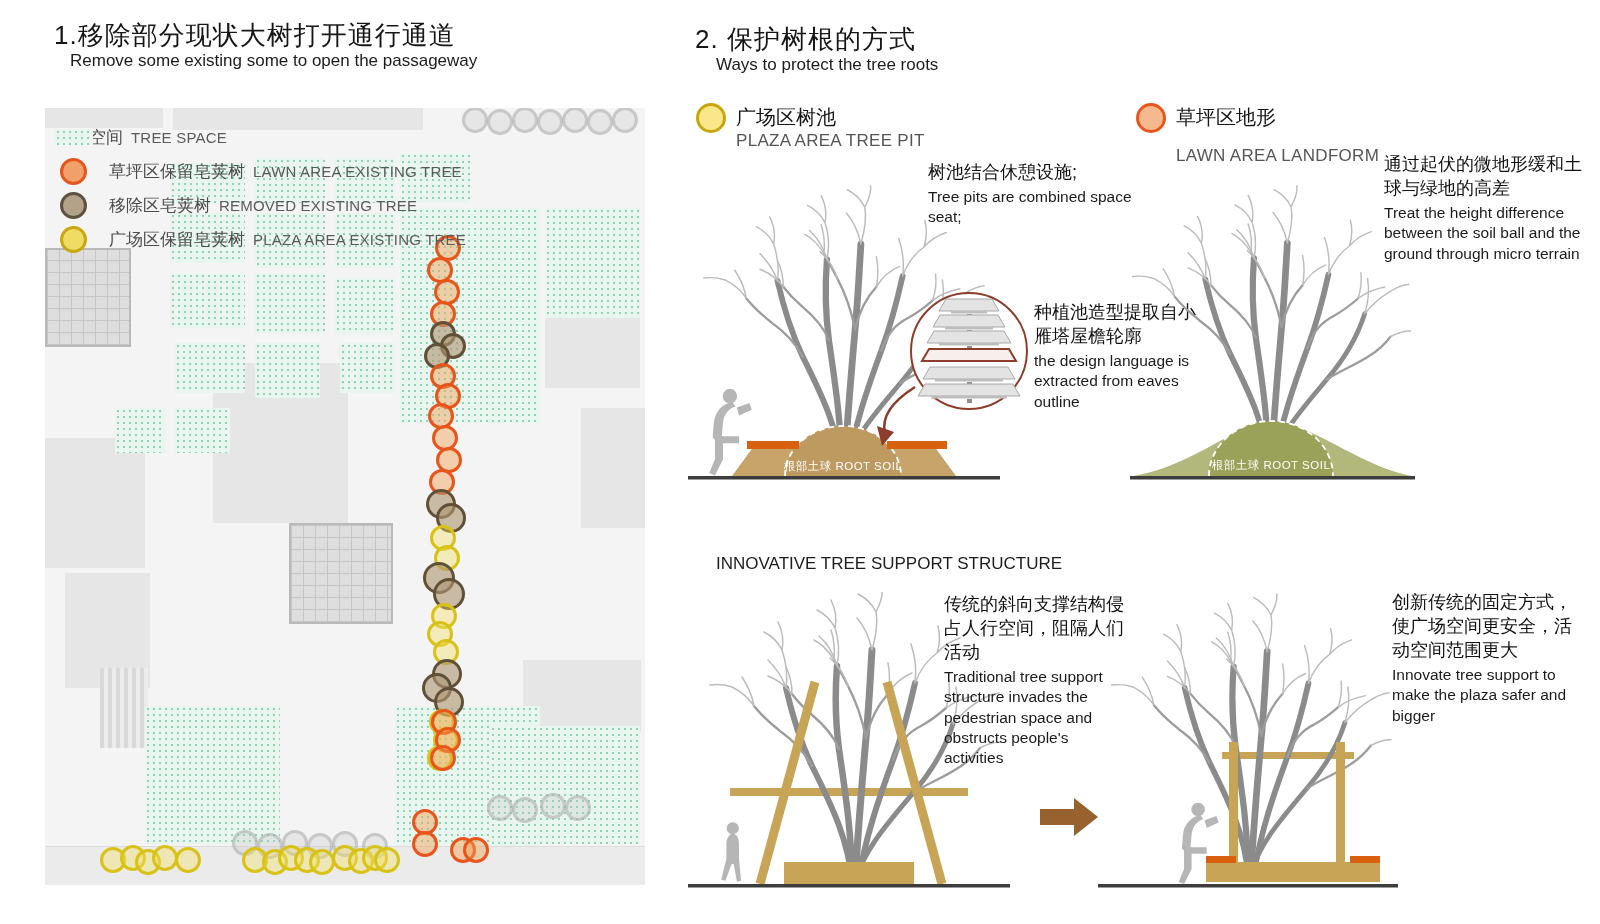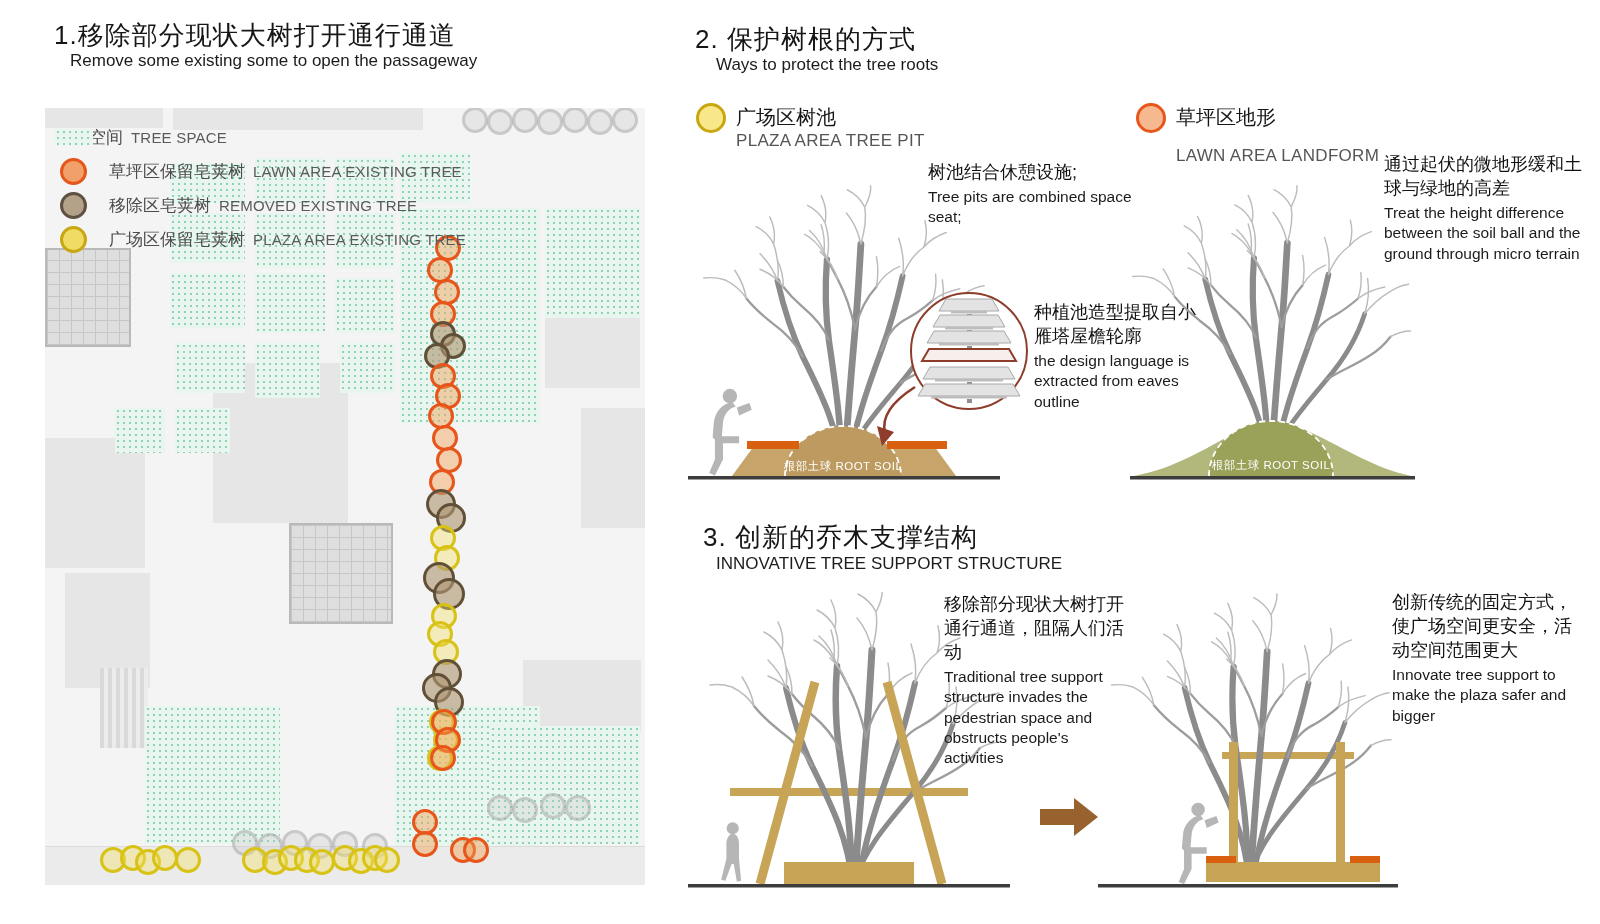--- a/index.html
+++ b/index.html
@@ -291,35 +291,34 @@
     <path d="M79,308 A62,55 0 0 1 203,308" fill="none" stroke="#ffffff" stroke-width="1.8" stroke-dasharray="6 4"></path>
     <text x="141" y="301" text-anchor="middle" font-size="11.5" fill="#ffffff" letter-spacing="0.5">根部土球 ROOT SOIL</text>
     <rect x="0" y="308" width="285" height="3.5" fill="#3d3d3d"></rect>
   </svg>
 
   <div class="abs note" style="left:1384px;top:152px;width:200px;">
     <div class="zh">通过起伏的微地形缓和土球与绿地的高差</div>
     <div class="en">Treat the height difference between the soil ball and the ground through micro terrain</div>
   </div>
 
-  <div class="abs zh-title" style="left:703px;top:520px;">3. 创新的乔木支撑结构</div>
   <div class="abs en-sub" style="left:716px;top:554px;">INNOVATIVE TREE SUPPORT STRUCTURE</div>
 
   <svg class="abs" style="left:688px;top:592px;" width="322" height="302" viewBox="0 0 322 302">
     <rect x="42" y="196" width="238" height="8" fill="#c8a456"></rect>
     <use href="#treeShape" transform="translate(14,-6)"></use>
     <line x1="72" y1="292" x2="127" y2="90" stroke="#c8a456" stroke-width="9"></line>
     <line x1="254" y1="292" x2="199" y2="90" stroke="#c8a456" stroke-width="9"></line>
     <rect x="96" y="270" width="130" height="22" fill="#c8a456"></rect>
     <use href="#personWalk" transform="translate(30,230) scale(1.05)"></use>
     <rect x="0" y="292" width="322" height="3.5" fill="#3d3d3d"></rect>
   </svg>
 
   <div class="abs note" style="left:944px;top:592px;width:185px;">
-    <div class="zh">移除部分现状大树打开通行通道，阻隔人们活动</div>
+    <div class="zh">传统的斜向支撑结构侵占人行空间，阻隔人们活动</div>
     <div class="en">Traditional tree support structure invades the pedestrian space and obstructs people's activities</div>
   </div>
 
   <svg class="abs" style="left:1040px;top:796px;" width="60" height="42" viewBox="0 0 60 42">
     <rect x="0" y="13" width="34" height="16" fill="#98622f"></rect>
     <polygon points="34,2 58,21 34,40" fill="#98622f"></polygon>
   </svg>
 
   <svg class="abs" style="left:1098px;top:590px;" width="300" height="302" viewBox="0 0 300 302">
     <rect x="124" y="162" width="132" height="7" fill="#c8a456"></rect>

